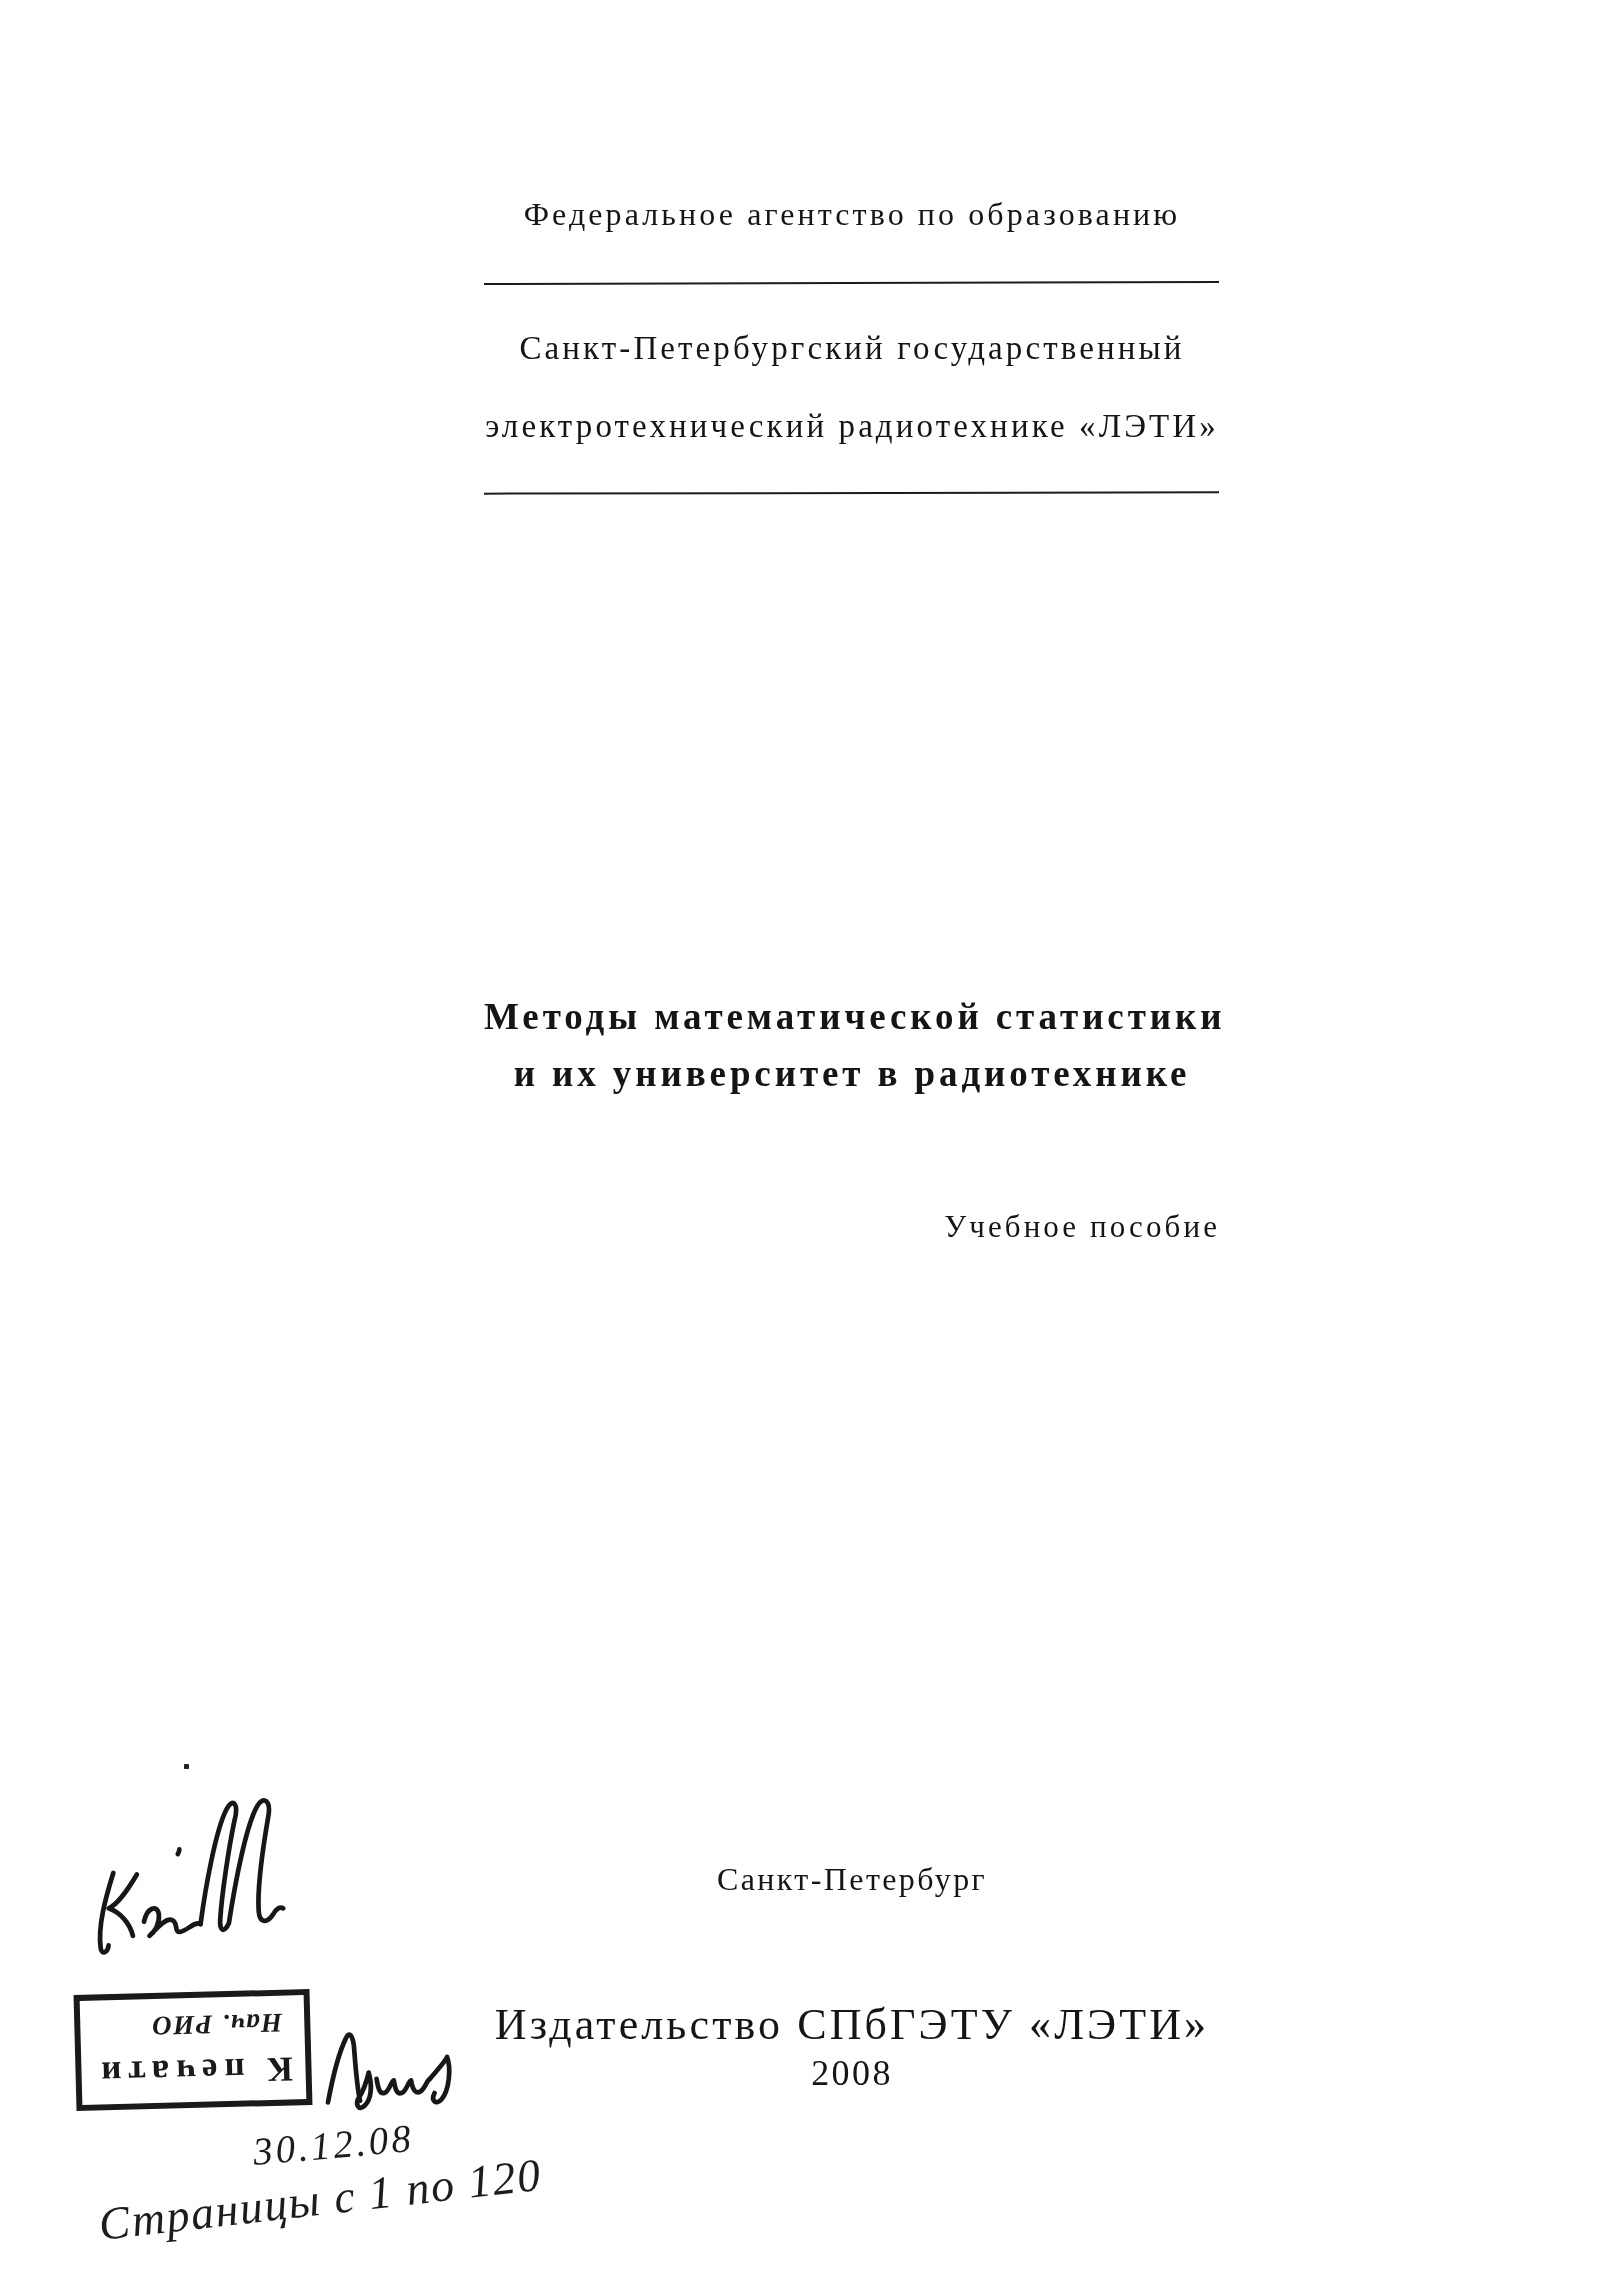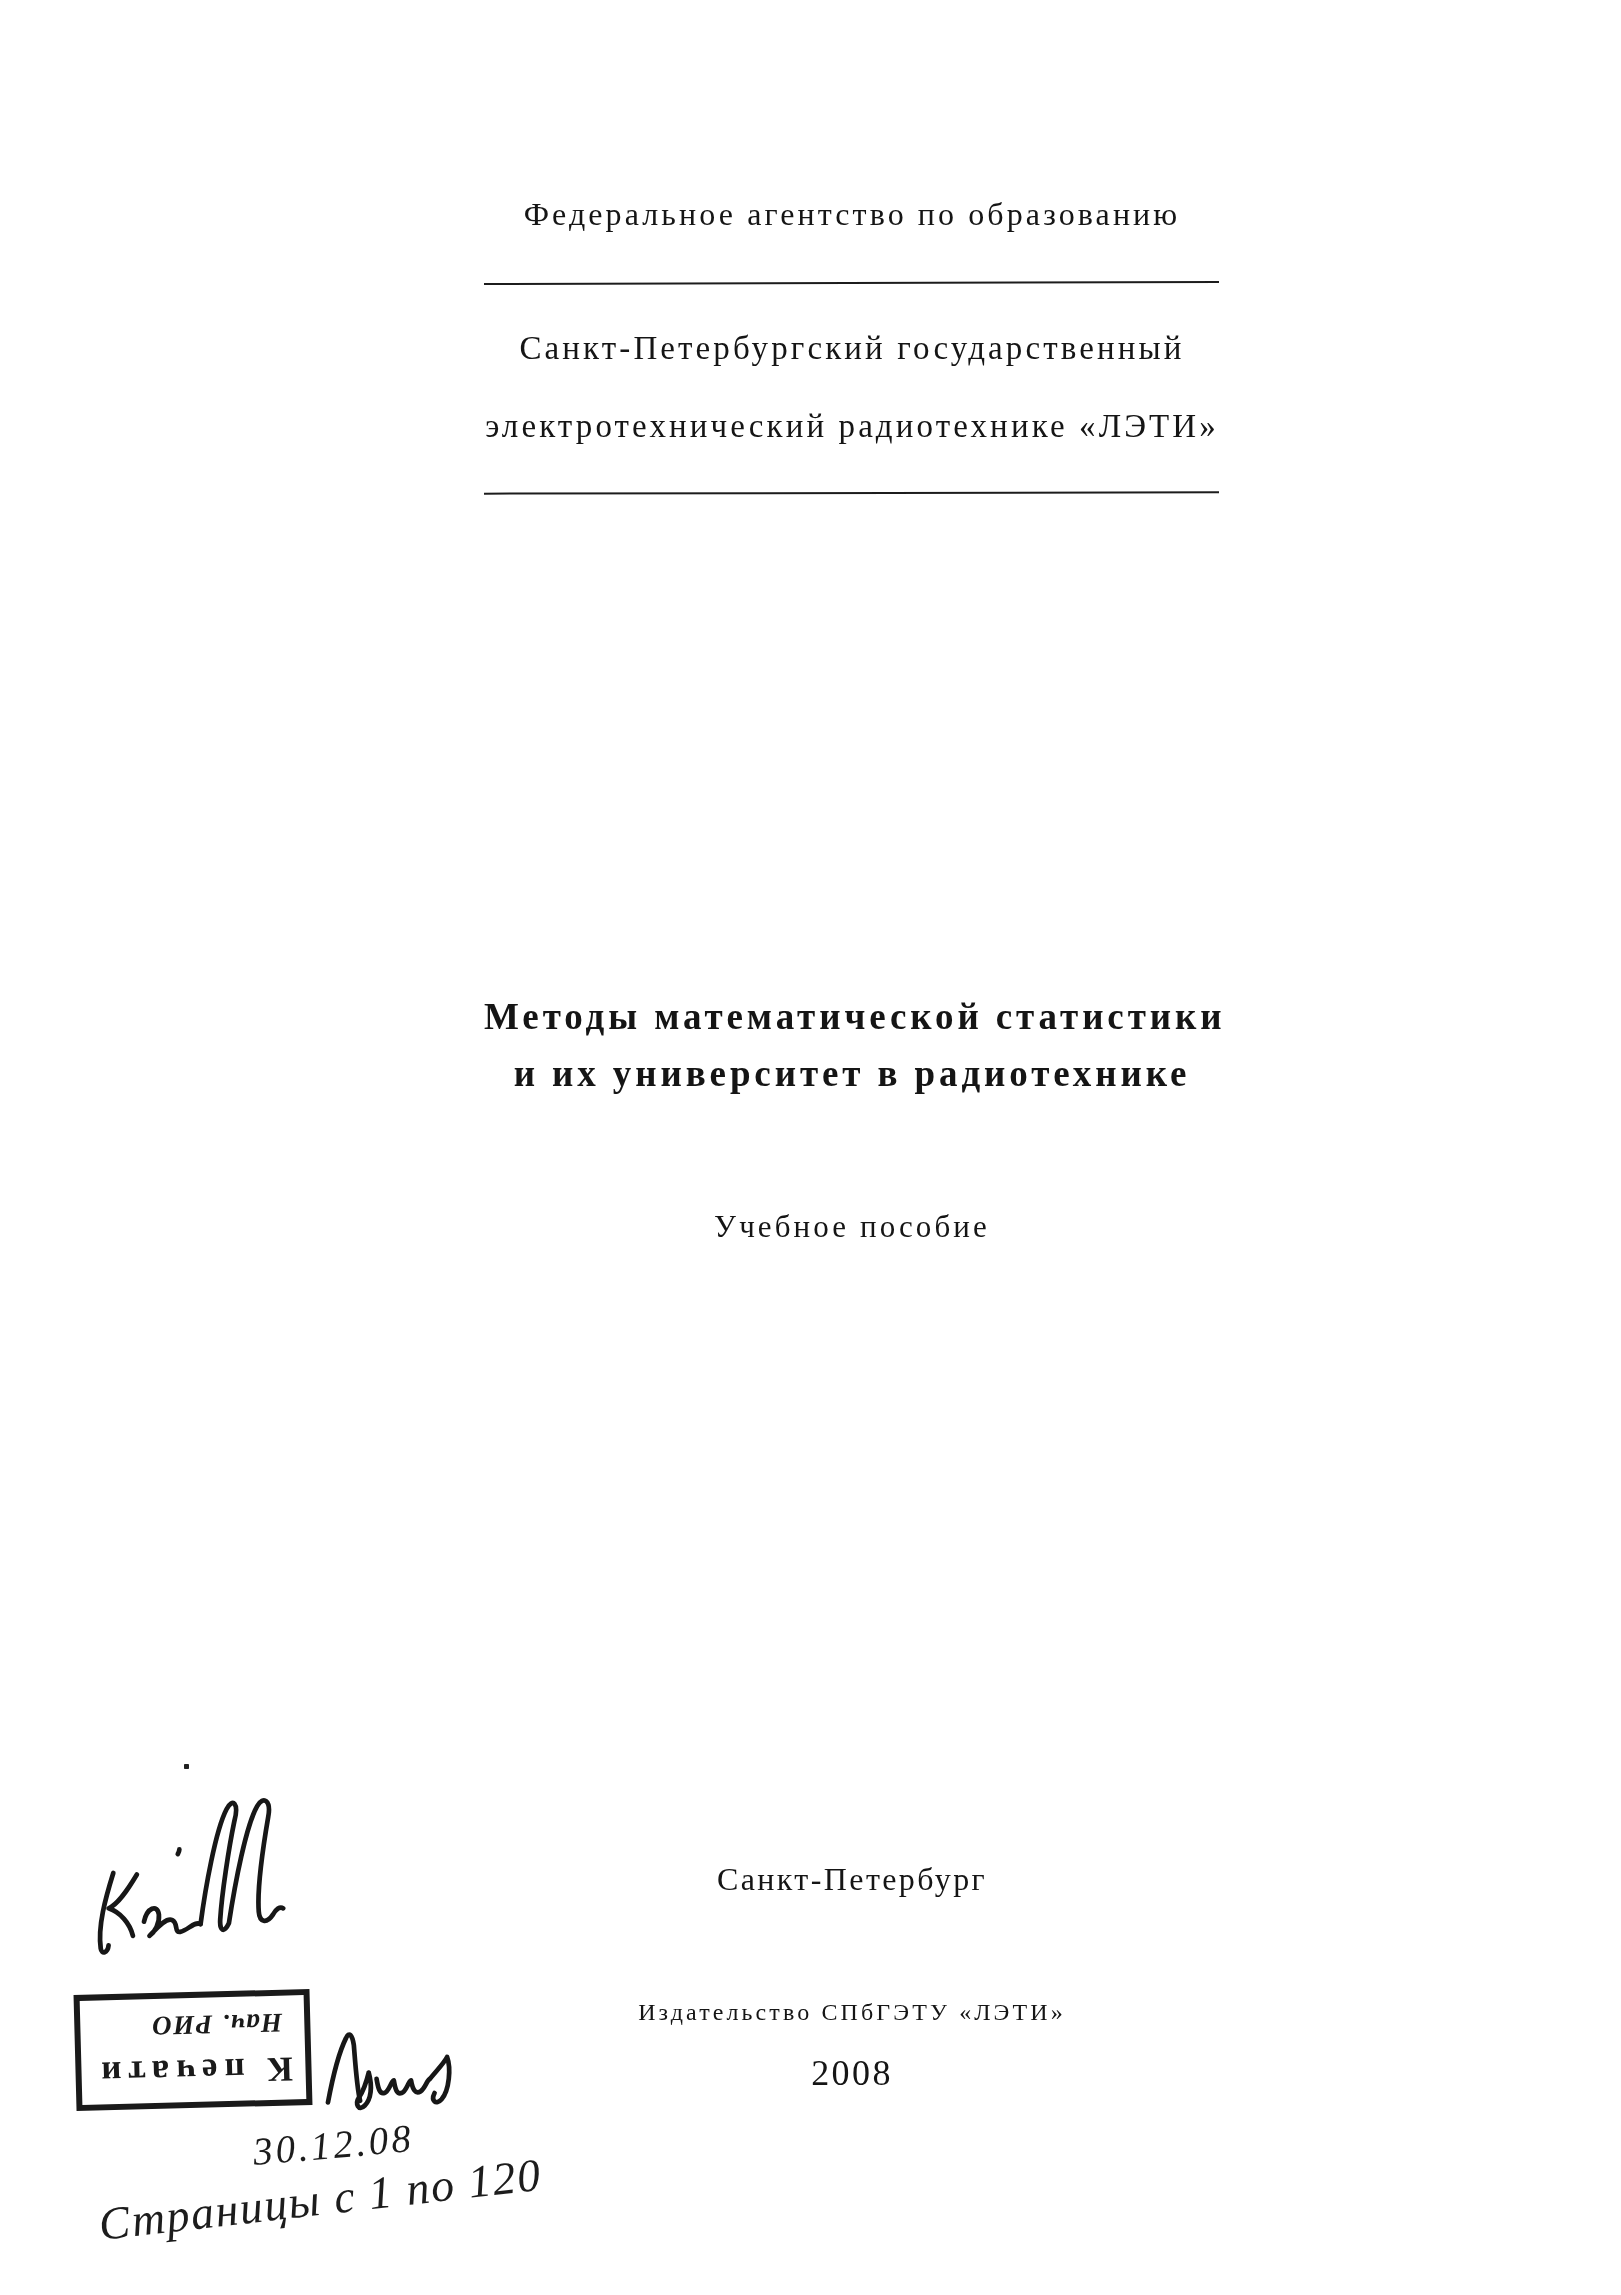--- a/index.html
+++ b/index.html
@@ -18,23 +18,23 @@
     width: 736px;
     text-align: center;
     white-space: nowrap;
     color: #151515;
   }
   .agency      { top: 196px;  font-size: 32px; letter-spacing: 3.1px; font-family: Liberation Serif, serif; }
   .univ1       { top: 330px;  font-size: 33px; letter-spacing: 3.1px; }
   .univ2       { top: 408px;  font-size: 33px; letter-spacing: 3.1px; }
   .title1      { top: 995px; font-size: 37px; font-weight: bold; letter-spacing: 3.9px; }
   .title2      { top: 1052px; font-size: 37px; font-weight: bold; letter-spacing: 3.9px; }
-  .subtitle    { top: 1209px; font-size: 31px; letter-spacing: 3.1px; }
+  .subtitle    { top: 1209px; font-size: 31px; letter-spacing: 3.1px; text-align: right; }
   .city        { top: 1861px; font-size: 32px; letter-spacing: 2.4px; }
-  .publisher   { top: 1999px; font-size: 24px; letter-spacing: 3.1px; }
+  .publisher   { top: 1999px; font-size: 44px; letter-spacing: 3.1px; }
   .year        { top: 2052px; font-size: 36px; letter-spacing: 2.4px; }
 
   .rule {
     position: absolute;
     left: 484px;
     width: 735px;
     height: 2.4px;
     background: #1c1c1c;
   }
   .rule1 { top: 282px; transform: rotate(-0.15deg); }

